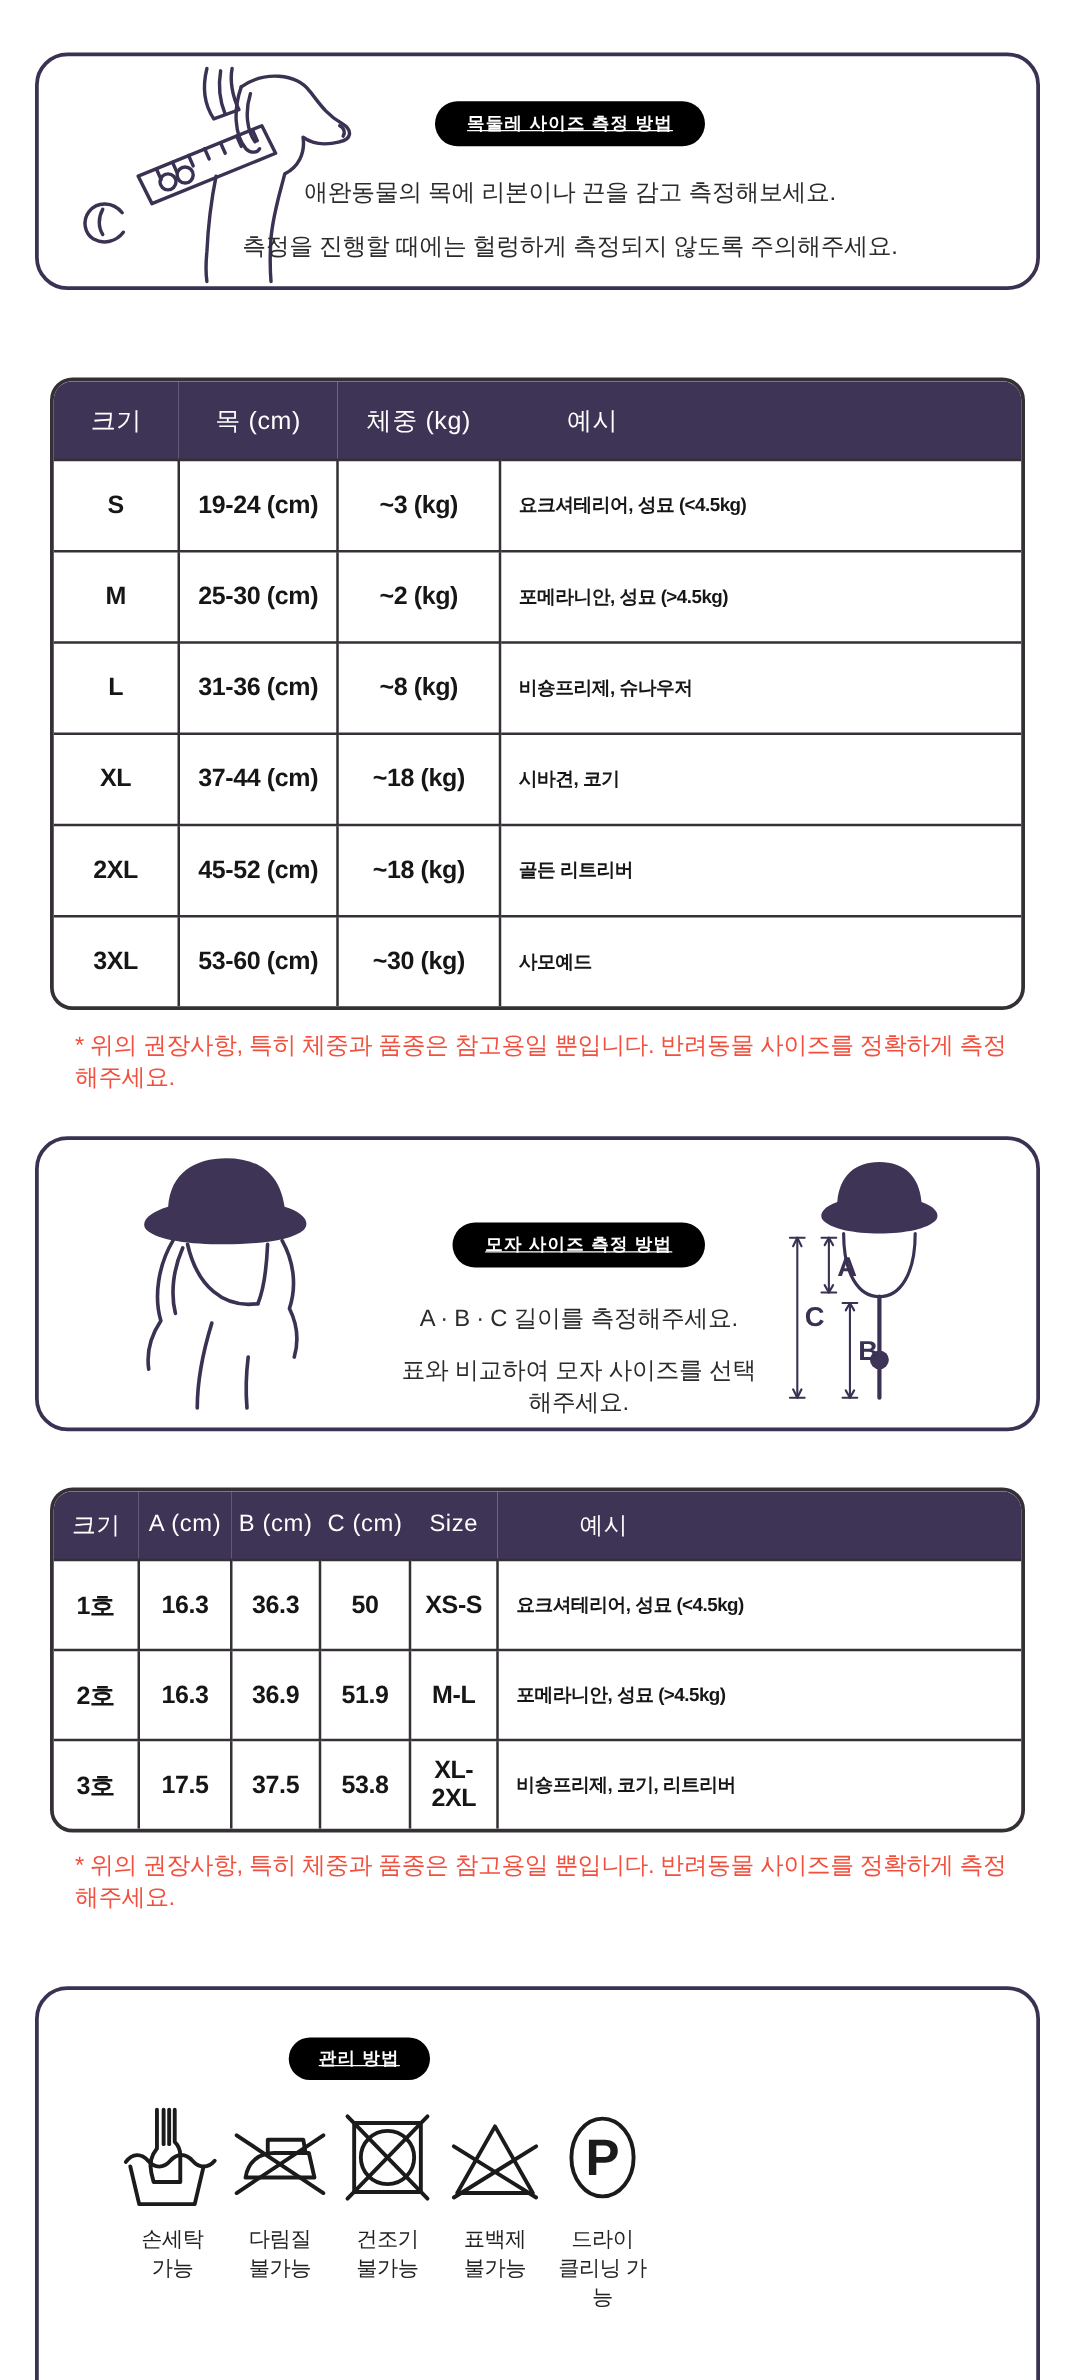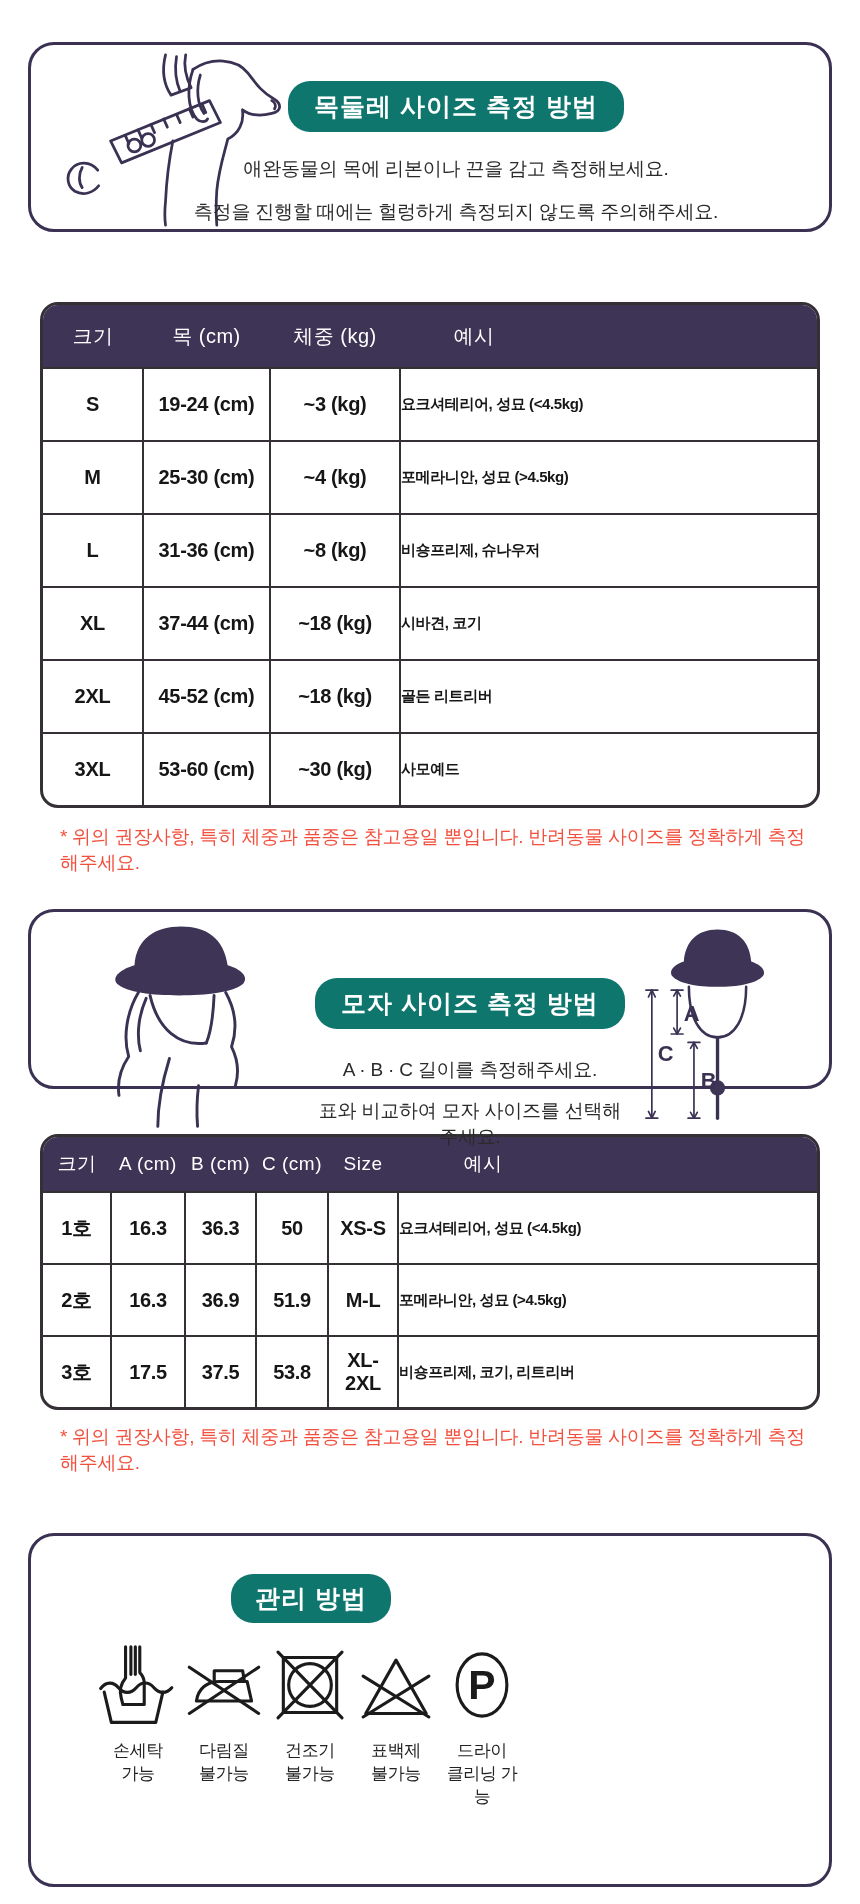--- a/index.html
+++ b/index.html
@@ -7,26 +7,26 @@
     width:860px;height:1904px;background:#ffffff;
     font-family:"Liberation Sans", sans-serif;color:#2b2b2b;
     overflow:hidden;
   }
   .guide-box{
     box-sizing:border-box;width:804px;margin-left:28px;
     border:3px solid #3a3153;border-radius:26px;background:#fff;
     position:relative;
   }
   #neck-box{margin-top:42px;height:190px;}
-  #hat-box{margin-top:33px;height:180px;display:flex;align-items:stretch;}
+  #hat-box{margin-top:33px;height:236px;display:flex;align-items:stretch;}
   #care-box{margin-top:57px;height:354px;}
   .badge{
-    display:inline-block;background:#0f766e;color:#fff;
-    font-size:25px;font-weight:bold;letter-spacing:1px;
-    padding:9px 26px;border-radius:22px;white-space:nowrap;
+    display:inline-block;background:#000000;color:#fff;
+    font-size:14px;font-weight:bold;letter-spacing:1px;
+    padding:9px 26px;border-radius:22px;white-space:nowrap;text-decoration:underline;
   }
   .guide-line{font-size:19px;color:#2b2b2b;letter-spacing:-0.2px;}
 
   
   #neck-box .illo{position:absolute;left:12px;top:8px;}
   #neck-box .content{
     position:absolute;left:100px;top:36px;width:650px;
     display:flex;flex-direction:column;align-items:center;text-align:center;
   }
   #neck-box .badge{margin-bottom:24px;}
@@ -56,21 +56,21 @@
   }
   #neck-table thead th{height:60px;}
   #hat-table thead th{height:52px;font-size:19px;}
   tbody td{
     border:2px solid #353036;text-align:center;
     font-size:20px;font-weight:bold;color:#161616;letter-spacing:-0.3px;
   }
   #neck-table tbody td{height:69px;}
   #hat-table tbody td{height:68px;}
   td.example, th.example-h{text-align:left;}
-  td.example{font-size:15px;padding-left:0;letter-spacing:-0.4px;}
+  td.example{font-size:15px;padding-left:14px;letter-spacing:-0.4px;}
   th.example-h{text-align:center;}
   #neck-table th.example-h{padding-right:270px;}
   #hat-table th.example-h{padding-right:250px;}
   tbody tr td:first-child{border-left:none;}
   tbody tr td:last-child{border-right:none;}
   tbody tr:last-child td{border-bottom:none;}
 
   .note{
     margin:16px 40px 0 60px;font-size:19px;color:#f2503e;letter-spacing:-0.3px;
     line-height:26px;
@@ -146,21 +146,21 @@
     <tbody>
       <tr>
         <td>S</td>
         <td>19-24 (cm)</td>
         <td>~3 (kg)</td>
         <td class="example">요크셔테리어, 성묘 (&lt;4.5kg)</td>
       </tr>
       <tr>
         <td>M</td>
         <td>25-30 (cm)</td>
-        <td>~4 (kg)</td>
+        <td>~2 (kg)</td>
         <td class="example">포메라니안, 성묘 (&gt;4.5kg)</td>
       </tr>
       <tr>
         <td>L</td>
         <td>31-36 (cm)</td>
         <td>~8 (kg)</td>
         <td class="example">비숑프리제, 슈나우저</td>
       </tr>
       <tr>
         <td>XL</td>

